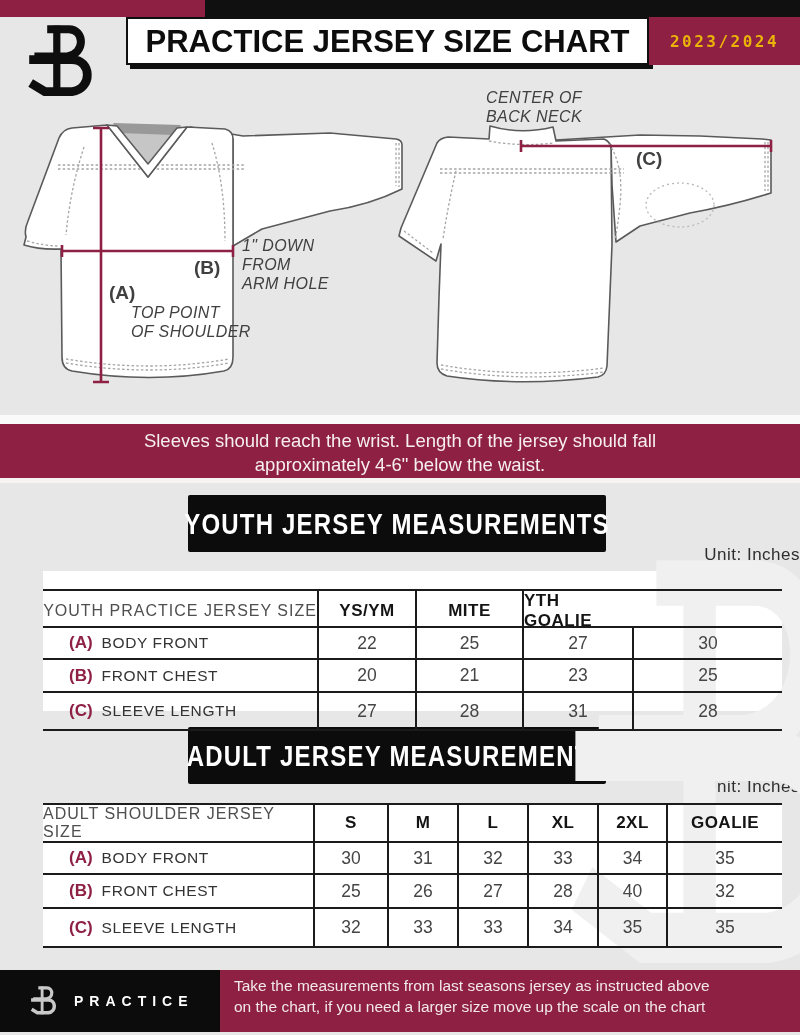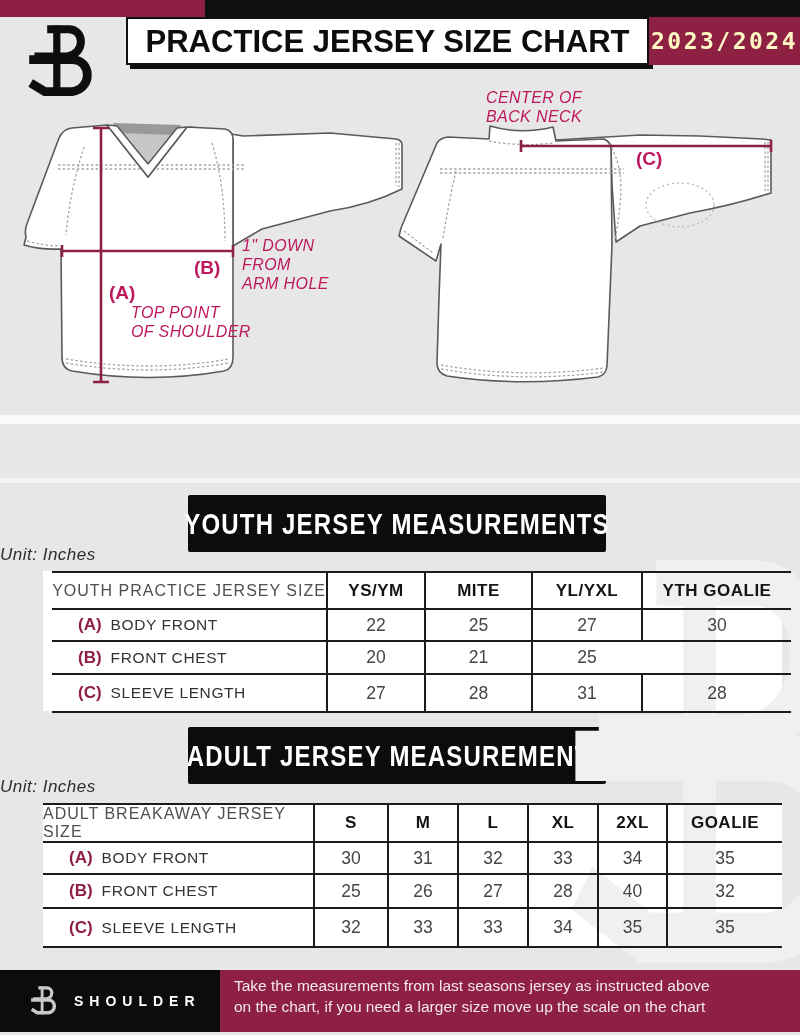--- a/index.html
+++ b/index.html
@@ -20,48 +20,48 @@
   }
   .title-text{
     font-weight:bold;font-size:32px;color:#0d0d0d;letter-spacing:0px;
     transform:scaleX(0.97);white-space:nowrap;
   }
   .year-box{
     position:absolute;left:649px;top:17px;width:151px;height:48px;background:#8e2044;
     display:flex;align-items:center;justify-content:center;
   }
   .year-text{
-    font-family:"DejaVu Sans Mono",monospace;font-weight:bold;font-size:23px;
-    color:#fef9c3;letter-spacing:2.5px;white-space:nowrap;
+    font-family:"DejaVu Sans Mono",monospace;font-weight:bold;font-size:16px;
+    color:#eab308;letter-spacing:2.5px;white-space:nowrap;
   }
   
   .diagram{position:absolute;left:0;top:65px;width:800px;height:350px;}
-  .anno{position:absolute;color:#be185d;}
+  .anno{position:absolute;color:#404040;}
   .anno-label{font-weight:bold;font-size:19px;}
   .anno-caption{font-style:italic;font-size:16px;line-height:19px;letter-spacing:.4px;font-weight:500;}
   
   .sep-top{position:absolute;left:0;top:415px;width:800px;height:9px;background:#fbfafa;}
   .notice{
     position:absolute;left:0;top:424px;width:800px;height:54px;background:#8e2044;
     color:#f6eef1;text-align:center;font-size:18.5px;line-height:24px;padding-top:5px;
     box-sizing:border-box;
   }
   .sep-bottom{position:absolute;left:0;top:478px;width:800px;height:5px;background:#f6f3f3;}
   
   .section-banner{
     position:absolute;left:188px;width:418px;height:57px;background:#0c0c0c;border-radius:2px;
     display:flex;align-items:center;justify-content:center;
   }
   .section-banner span{
     color:#fff;font-weight:bold;font-size:30px;letter-spacing:1.5px;
     transform:scaleX(0.8);white-space:nowrap;
   }
   .unit-line{
-    position:absolute;left:0;width:800px;text-align:left;
-    font-style:italic;font-size:17px;color:#2e2e2e;letter-spacing:.5px;
+    position:absolute;left:0;width:800px;text-align:right;
+    font-size:17px;color:#2e2e2e;letter-spacing:.5px;
   }
   
   .table-underlay{position:absolute;left:43px;width:739px;background:#ffffff;z-index:1;}
   .watermark{position:absolute;left:552px;top:542px;width:360px;height:455px;z-index:2;pointer-events:none;}
   .size-table{position:absolute;left:43px;width:739px;z-index:3;}
   .t-row{display:grid;box-sizing:border-box;border-bottom:2.5px solid #1b1b1b;}
   .t-row.last{border-bottom:2.5px solid #1b1b1b;}
   .size-table{border-top:2.5px solid #1b1b1b;}
   .yt-cols{grid-template-columns:274px 98px 107px 110px 150px;}
   .ad-cols{grid-template-columns:270px 74px 70px 70px 70px 69px 116px;}
@@ -159,65 +159,69 @@
     </div>
     <div class="anno anno-label" style="left:194px;top:192px;">(B)</div>
     <div class="anno anno-label" style="left:109px;top:217px;">(A)</div>
     <div class="anno anno-caption" style="left:115px;top:238px;margin-left:16px;">
       <div>TOP POINT</div>
       <div>OF SHOULDER</div>
     </div>
   </div>
 
   <div class="sep-top"></div>
+  <div class="notice">
+    <div>Sleeves should reach the wrist. Length of the jersey should fall</div>
+    <div>approximately 4-6" below the waist.</div>
+  </div>
   <div class="sep-bottom"></div>
 
   <div class="table-underlay" style="top:571px;height:140px;"></div>
   <div class="table-underlay" style="top:803px;height:143px;"></div>
 
   <div class="watermark">
     <svg viewBox="0 0 100 100" width="360" height="455" preserveAspectRatio="none">
       <g fill="none" stroke="#f0f0f0" stroke-linecap="square">
         <path d="M34,9 L56,9 C76,9 77,40 54,43 L18,43" stroke-width="10"></path>
         <path d="M12,47 L60,47 C85,47 86,84 60,87 L26,87 L13,79" stroke-width="11"></path>
         <path d="M41,9 L41,87" stroke-width="9"></path>
       </g>
     </svg>
   </div>
 
   <div class="section-banner" style="top:495px;">
     <span>YOUTH JERSEY MEASUREMENTS</span>
   </div>
   <div class="unit-line" style="top:545px;">Unit: Inches</div>
 
-  <div class="size-table" style="top:571px;margin-left:9px;">
+  <div class="size-table" style="top:589px;">
     <div class="t-row yt-cols" style="height:37px;">
       <div class="cell col-head">YOUTH PRACTICE JERSEY SIZE</div>
       <div class="cell size-head">YS/YM</div>
       <div class="cell size-head">MITE</div>
-      <div class="cell size-head">YL/YXL</div>
       <div class="cell size-head">YTH GOALIE</div>
     </div>
     <div class="t-row yt-cols" style="height:32px;">
       <div class="cell label-cell">
         <span class="row-key">(A)</span>
         <span class="row-label">BODY FRONT</span>
       </div>
       <div class="cell val">22</div>
       <div class="cell val">25</div>
       <div class="cell val">27</div>
       <div class="cell val">30</div>
     </div>
     <div class="t-row yt-cols" style="height:33px;">
       <div class="cell label-cell">
         <span class="row-key">(B)</span>
         <span class="row-label">FRONT CHEST</span>
       </div>
       <div class="cell val">20</div>
       <div class="cell val">21</div>
+      <div class="cell val">23</div>
       <div class="cell val">25</div>
     </div>
     <div class="t-row yt-cols last" style="height:38px;">
       <div class="cell label-cell">
         <span class="row-key">(C)</span>
         <span class="row-label">SLEEVE LENGTH</span>
       </div>
       <div class="cell val">27</div>
       <div class="cell val">28</div>
       <div class="cell val">31</div>
@@ -225,21 +229,21 @@
     </div>
   </div>
 
   <div class="section-banner" style="top:727px;">
     <span>ADULT JERSEY MEASUREMENTS</span>
   </div>
   <div class="unit-line" style="top:777px;">Unit: Inches</div>
 
   <div class="size-table" style="top:803px;">
     <div class="t-row ad-cols" style="height:38px;">
-      <div class="cell col-head">ADULT BREAKAWAY JERSEY SIZE</div>
+      <div class="cell col-head">ADULT SHOULDER JERSEY SIZE</div>
       <div class="cell size-head">S</div>
       <div class="cell size-head">M</div>
       <div class="cell size-head">L</div>
       <div class="cell size-head">XL</div>
       <div class="cell size-head">2XL</div>
       <div class="cell size-head">GOALIE</div>
     </div>
     <div class="t-row ad-cols" style="height:32px;">
       <div class="cell label-cell">
         <span class="row-key">(A)</span>
@@ -279,20 +283,20 @@
   </div>
 
   <div class="footer-black">
     <svg viewBox="0 0 100 100" width="34" height="32">
       <g fill="none" stroke="#c9c9c9" stroke-linecap="square">
         <path d="M34,9 L56,9 C76,9 77,40 54,43 L18,43" stroke-width="10"></path>
         <path d="M12,47 L60,47 C85,47 86,84 60,87 L26,87 L13,79" stroke-width="11"></path>
         <path d="M41,9 L41,87" stroke-width="9"></path>
       </g>
     </svg>
-    <span class="footer-brand">SHOULDER</span>
+    <span class="footer-brand">PRACTICE</span>
   </div>
   <div class="footer-maroon">
     <div>Take the measurements from last seasons jersey as instructed above</div>
     <div>on the chart, if you need a larger size move up the scale on the chart</div>
   </div>
 
 </div>
 
 </body></html>

